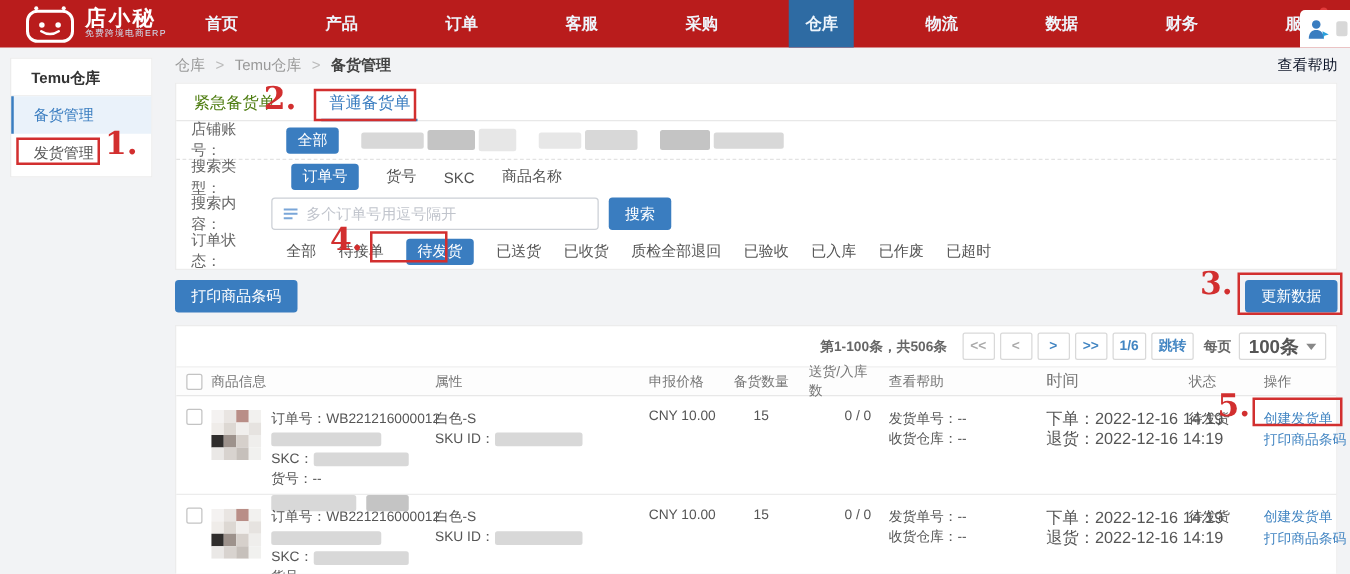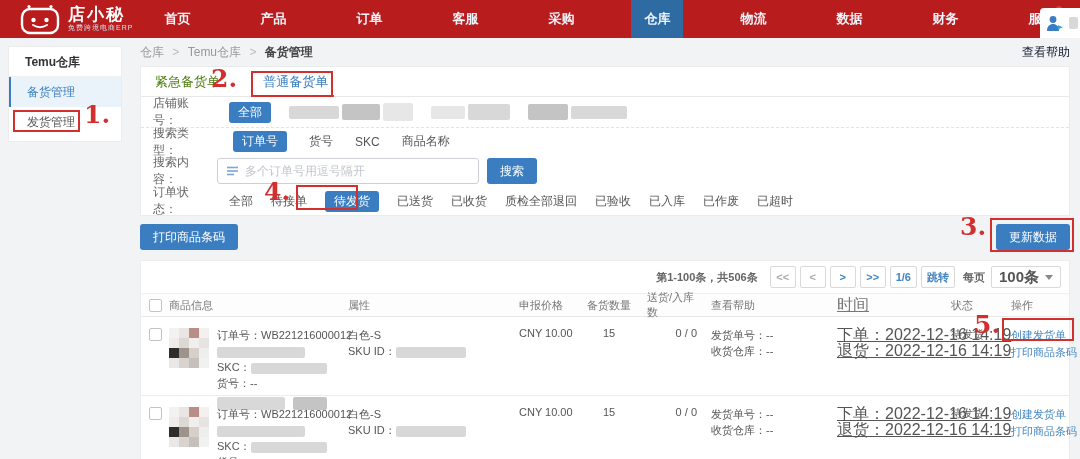--- a/index.html
+++ b/index.html
@@ -80,21 +80,21 @@
   .trow { padding-top:10px; height:78px; }
   .trow + .trow { border-top:1px solid #ececec; }
   .col { flex:none; }
   .c-chk { width:20px; }
   .c-info { width:175px; display:flex; }
   .c-attr { width:175px; padding-left:4px; }
   .c-price { width:60px; }
   .c-qty { width:60px; text-align:center; }
   .c-inb { width:62px; text-align:right; padding-right:4px; }
   .c-ship { width:130px; padding-left:10px; }
-  .c-time { width:110px; padding-left:6px; font-size:16px;text-decoration:underline; }
+  .c-time { width:110px; padding-left:6px; font-size:13px; }
   .c-status { width:70px; padding-left:10px; }
   .c-ops { width:52px; }
   .thead .c-qty, .thead .c-inb { text-align:left; padding-left:8px; }
   .c-info .txt { margin-left:8px; line-height:16px; color:#555; white-space:nowrap; }
   .c-attr div, .c-ship div { line-height:16px; white-space:nowrap; }
   .c-time div { line-height:16px; white-space:nowrap; }
   .c-ops a { display:block; color:#4285c2; text-decoration:none; line-height:17px; cursor:pointer; white-space:nowrap; }
   .cb { display:inline-block; width:13px; height:13px; border:1px solid #c3c3c3; border-radius:2px; background:#fff; cursor:pointer; vertical-align:middle; }
   .mosaic { flex:none; margin-top:1px; }
 

